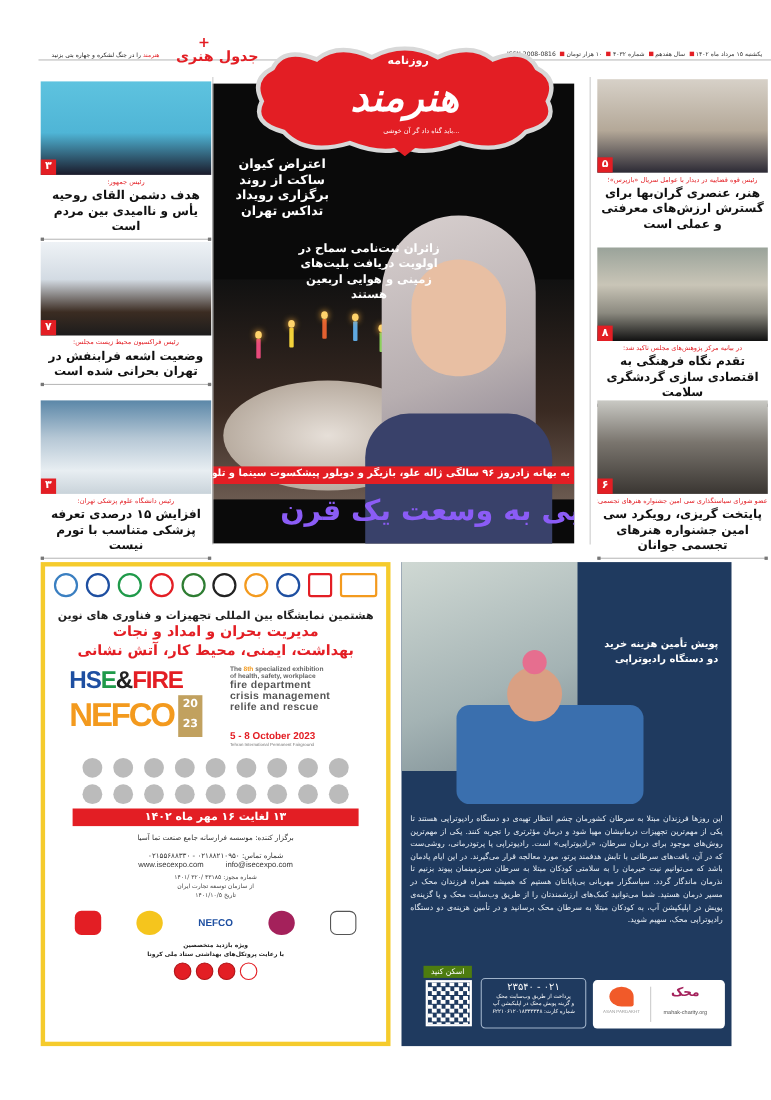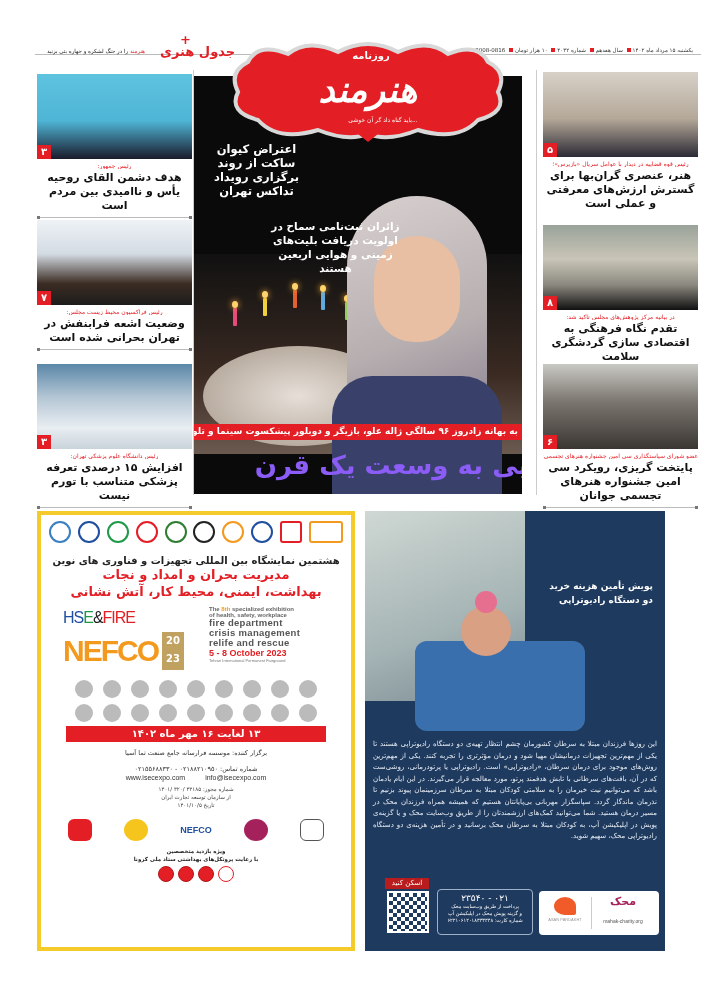--- a/index.html
+++ b/index.html
@@ -47,30 +47,30 @@
   .vrule { position: absolute; top: 70px; width: 1px; height: 425px; background: #ccc; }
 
   
   .ad-hse { position: absolute; left: 37px; top: 511px; width: 318px; height: 440px; border: 4px solid #f5cb2c; background: #fff; }
   .logos-row { display: flex; justify-content: space-between; padding: 6px 8px 0 8px; direction: ltr; }
   .logo-c { width: 22px; height: 22px; border-radius: 50%; border: 2px solid #888; }
   .hse-persian-sm { margin-top: 12px; text-align: center; font-size: 10px; font-weight: bold; color: #222; }
   .hse-persian-big { text-align: center; font-size: 13px; font-weight: bold; color: #e31e24; line-height: 17px; }
   .hse-brand { direction: ltr; display: flex; padding: 6px 10px 0 22px; }
   .hse-logo { width: 138px; }
-  .hse-line1 { font-size: 16px; font-weight: normal; letter-spacing: -1px; line-height: 24px; font-family: "Liberation Sans", sans-serif; }
+  .hse-line1 { font-size: 22px; font-weight: bold; letter-spacing: -1px; line-height: 24px; font-family: "Liberation Sans", sans-serif; }
   .hse-line1 .h { color: #1e4fa1; } .hse-line1 .s { color: #1e4fa1; } .hse-line1 .e { color: #1f9a4a; } .hse-line1 .amp { color: #222; } .hse-line1 .fire { color: #e31e24; }
   .expo-row { display: flex; align-items: center; margin-top: 2px; }
   .expo { font-size: 30px; font-weight: bold; color: #f39a1e; line-height: 32px; font-family: "Liberation Sans", sans-serif; letter-spacing: -2px; }
   .year-box { margin-left: 4px; width: 22px; height: 38px; background: #c1a15f; color: #fff; font-size: 10px; font-weight: bold; text-align: center; line-height: 18px; }
   .hse-en { margin-left: 8px; font-family: "Liberation Sans", sans-serif; }
   .hse-en .l1 { font-size: 6px; color: #666; font-weight: bold; }
   .hse-en .l1 .nth { color: #f39a1e; }
   .hse-en .l2 { font-size: 9.5px; color: #555; font-weight: bold; line-height: 10px; letter-spacing: 0.3px; }
-  .hse-en .date { font-size: 9px; color: #e31e24; font-weight: bold; margin-top: 0; }
+  .hse-en .date { font-size: 9px; color: #e31e24; font-weight: bold; margin-top: 16px; }
   .hse-en .venue { font-size: 4px; color: #777; }
   .icons-grid { direction: ltr; display: grid; grid-template-columns: repeat(9, 18px); gap: 6px 10px; justify-content: center; margin-top: 10px; }
   .ppe { width: 18px; height: 18px; border-radius: 50%; background: #bbb; }
   .tehran { margin-top: 8px; text-align: center; font-size: 10px; font-weight: bold; color: #222; }
   .dates-bar { margin: 4px auto 0 auto; width: 260px; height: 16px; background: #e31e24; color: #fff; text-align: center; font-size: 10px; font-weight: bold; line-height: 16px; }
   .org-txt { text-align: center; font-size: 6.5px; color: #333; line-height: 10px; margin-top: 6px; }
   .web-row { direction: ltr; display: flex; justify-content: center; gap: 20px; font-size: 7px; color: #333; font-family: "Liberation Sans", sans-serif; }
   .license { text-align: center; font-size: 5.5px; color: #444; line-height: 8px; margin-top: 4px; }
   .sponsors { direction: ltr; display: flex; justify-content: center; gap: 32px; margin-top: 10px; align-items: center; }
   .sp { width: 24px; height: 22px; border-radius: 6px; }
@@ -80,21 +80,21 @@
 
   
   .ad-mahak { position: absolute; left: 365px; top: 511px; width: 300px; height: 440px; background: #1f3a5f; overflow: hidden; }
   .machine { position: absolute; left: 0; top: 0; width: 160px; height: 190px; background: linear-gradient(160deg, #cfd8d3 0%, #a4b3b4 60%, #7a8b92 100%); border-radius: 0 0 60px 0; }
   .bed { position: absolute; left: 50px; top: 130px; width: 170px; height: 90px; border-radius: 12px; background: #3a6fae; }
   .child-head { position: absolute; left: 96px; top: 95px; width: 50px; height: 50px; border-radius: 50%; background: #d9a083; }
   .flower { position: absolute; left: 110px; top: 80px; width: 22px; height: 22px; border-radius: 50%; background: #e66e8f; }
   .mk-title { position: absolute; right: 12px; top: 38px; color: #f5c51d; font-size: 17px; font-weight: bold; }
   .mk-sub { position: absolute; right: 12px; top: 68px; color: #fff; font-size: 9px; font-weight: bold; line-height: 14px; text-align: right; }
   .mk-body { position: absolute; left: 8px; right: 8px; top: 228px; color: #e8eef5; font-size: 7px; line-height: 11.5px; text-align: justify; }
-  .scan-label { position: absolute; left: 20px; top: 367px; width: 44px; height: 11px; background: #b91c1c; color: #fff; font-size: 7px; text-align: center; line-height: 11px; }
+  .scan-label { position: absolute; left: 20px; top: 367px; width: 44px; height: 11px; background: #4d7c0f; color: #fff; font-size: 7px; text-align: center; line-height: 11px; }
   .qr { position: absolute; left: 22px; top: 380px; width: 42px; height: 42px; background: repeating-conic-gradient(#fff 0 25%, #1f3a5f 0 50%) 0 0/8px 8px; border: 2px solid #fff; }
   .pay-box { position: absolute; left: 72px; top: 378px; width: 96px; height: 46px; border: 1px solid #9fb2c9; border-radius: 4px; color: #fff; text-align: center; }
   .pay-box .phone { font-size: 9px; font-weight: normal; margin-top: 3px; }
   .pay-box .ptxt { font-size: 5px; line-height: 7px; }
   .logo-box { position: absolute; left: 174px; top: 380px; width: 120px; height: 44px; background: #fff; border-radius: 4px; }
   .logo-box .asan { position: absolute; left: 6px; top: 6px; width: 40px; height: 30px; }
   .asan-mark { width: 22px; height: 18px; margin: 0 auto; border-radius: 50% 50% 10% 50%; background: #f15a29; }
   .asan-txt { font-size: 4px; color: #999; text-align: center; margin-top: 2px; direction: ltr; font-family: "Liberation Sans", sans-serif; }
   .logo-box .sep { position: absolute; left: 52px; top: 6px; width: 1px; height: 32px; background: #ccc; }
   .mahak-logo { position: absolute; right: 6px; top: 4px; width: 60px; text-align: center; }

